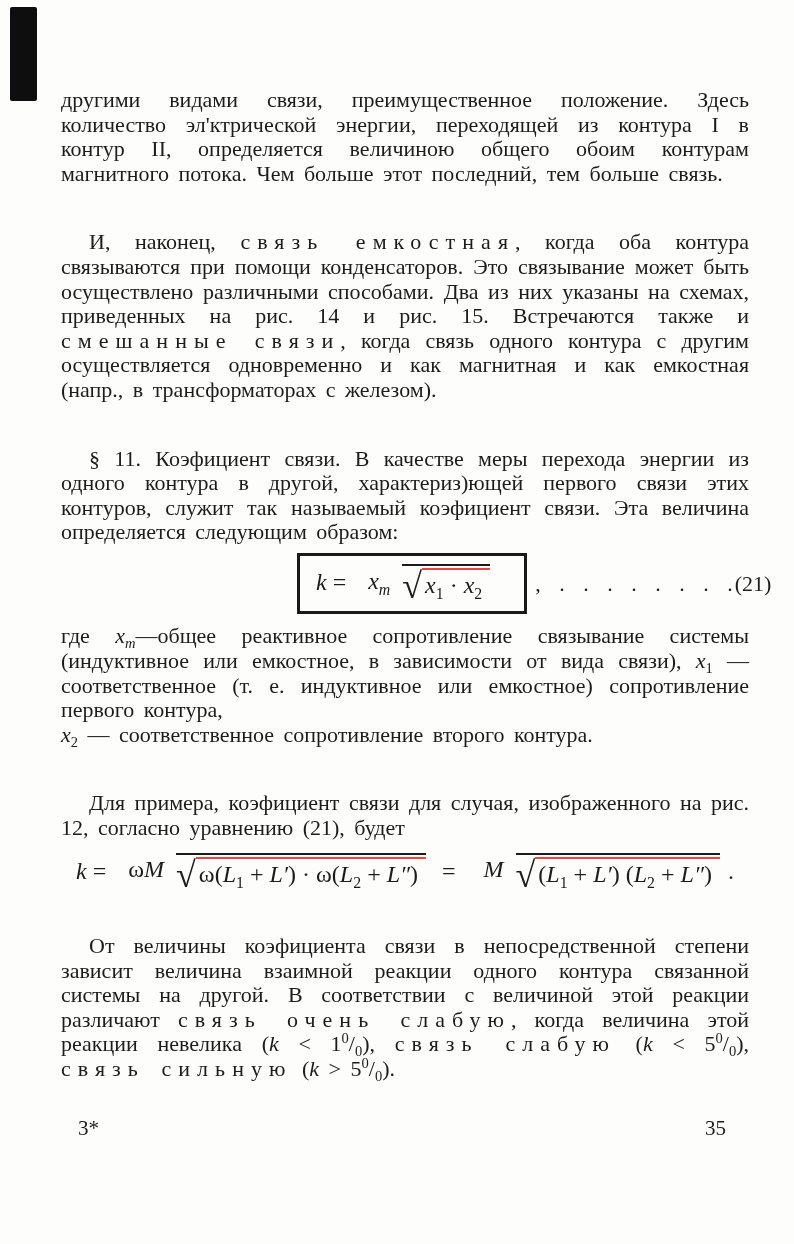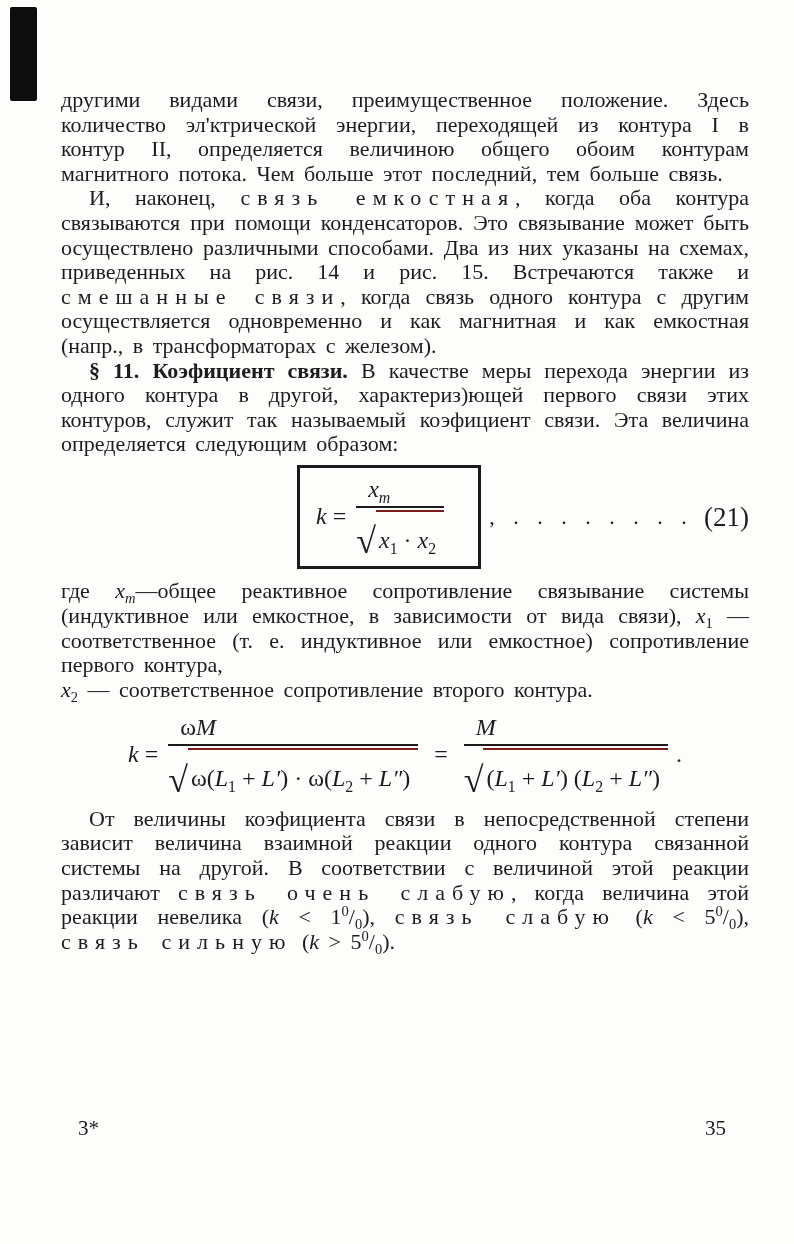--- a/index.html
+++ b/index.html
@@ -7,38 +7,38 @@
   .page{
     position:relative;width:794px;height:1244px;background:#fdfdfc;
     font-family:"Liberation Serif","DejaVu Serif",serif;color:#1c1c1c;overflow:hidden;
   }
   .blot{position:absolute;left:10px;top:7px;width:27px;height:94px;background:#0e0e0e;border-radius:2px;}
   .content{position:absolute;left:61px;top:88px;width:688px;}
   p.line{
     font-size:22px;line-height:24.6px;margin:0;text-align:justify;
     word-spacing:4px;hyphens:manual;-webkit-hyphens:manual;
   }
-  p.indent{text-indent:28px;}
-  .bold{font-weight:700;}
+  p.indent{text-indent:28px;margin-top:44px;}
+  .bold{font-weight:400;}
   .it{font-style:italic;}
   .sprd{letter-spacing:0.32em;}
   sub{font-size:66%;line-height:0;}
   sup{font-size:66%;line-height:0;}
   
   .f21row{display:flex;align-items:center;margin:8px 0 10px 0;}
   .f21box{border:3px solid #1a1a1a;margin-left:236px;padding:8px 30px 10px 16px;background:#fdfdfc;}
   .math{display:inline-flex;align-items:center;font-size:24px;white-space:pre;}
-  .frac{display:inline-flex;flex-direction:column;margin:0 4px;vertical-align:middle;}
+  .frac{display:inline-flex;flex-direction:row;align-items:center;margin:0 4px;vertical-align:middle;}
   .fnum{padding:0 12px 3px;white-space:pre;}
   .fden{border-top:2px solid #1b1b1b;padding-top:2px;white-space:pre;}
   .sqrt{display:inline-flex;align-items:flex-end;}
   .rsign{font-size:1.5em;line-height:0.82;transform:translateY(3px);}
-  .rbody{border-top:2px solid #7f1d1d;padding:15px 8px 0 3px;white-space:pre;}
+  .rbody{border-top:2px solid #ef4444;padding:2px 8px 0 3px;white-space:pre;}
   .dots{font-size:22px;margin-left:8px;word-spacing:9px;letter-spacing:2px;white-space:pre;}
-  .eqtag{margin-left:auto;font-size:27px;}
+  .eqtag{margin-left:auto;font-size:22px;}
   
   .f2row{display:flex;justify-content:center;align-items:center;margin:12px 0 12px 0;font-size:24px;}
   .eqmid{margin:0 12px;}
   .eqend{margin-left:4px;}
   .footer{
     position:absolute;left:78px;top:1116px;width:648px;
     display:flex;justify-content:space-between;font-size:21px;
   }
 </style>
 </head>
@@ -57,20 +57,21 @@
         <span class="math">
           <span><span class="it">k</span><span> = </span></span><span class="frac"><span class="fnum"><span class="it">x</span><sub class="it">m</sub></span><span class="fden"><span class="sqrt"><span class="rsign">√</span><span class="rbody"><span class="it">x</span><sub>1</sub><span> · </span><span class="it">x</span><sub>2</sub></span></span></span></span>
         </span>
       </div>
       <span class="dots">, . . . . . . . .</span>
       <span class="eqtag">(21)</span>
     </div>
 
     <p class="line"><span>где </span><span class="it">x</span><sub class="it">m</sub><span>—общее реактивное сопротивление связывание системы (индуктивное или емкостное, в зависимости от вида связи), </span><span class="it">x</span><sub>1</sub><span> — соответственное (т. е. индуктивное или емкостное) сопро­тивление первого контура,</span></p>
     <p class="line"><span class="it">x</span><sub>2</sub><span> — соответственное сопротивление второго контура.</span></p>
+    <p class="line indent"><span>Для примера, коэфициент связи для случая, изображенного на рис. 12, согласно уравнению (21), будет</span></p>
 
     <div class="f2row">
       <span class="math">
         <span><span class="it">k</span><span> = </span></span><span class="frac"><span class="fnum"><span>ω</span><span class="it">M</span></span><span class="fden"><span class="sqrt"><span class="rsign">√</span><span class="rbody"><span>ω(</span><span class="it">L</span><sub>1</sub><span> + </span><span class="it">L′</span><span>) · ω(</span><span class="it">L</span><sub>2</sub><span> + </span><span class="it">L″</span><span>)</span></span></span></span></span><span class="eqmid">=</span><span class="frac"><span class="fnum"><span class="it">M</span></span><span class="fden"><span class="sqrt"><span class="rsign">√</span><span class="rbody"><span>(</span><span class="it">L</span><sub>1</sub><span> + </span><span class="it">L′</span><span>) (</span><span class="it">L</span><sub>2</sub><span> + </span><span class="it">L″</span><span>)</span></span></span></span></span><span class="eqend">.</span>
       </span>
     </div>
 
     <p class="line indent"><span>От величины коэфициента связи в непосредственной степени зависит величина взаимной реакции одного контура связанной системы на другой. В соответствии с величиной этой реакции различают </span><span class="sprd">связь очень слабую</span><span>, когда величина этой реакции невелика (</span><span class="it">k</span><span> &lt; 1</span><sup>0</sup><span>/</span><sub>0</sub><span>), </span><span class="sprd">связь слабую</span><span> (</span><span class="it">k</span><span> &lt; 5</span><sup>0</sup><span>/</span><sub>0</sub><span>), </span><span class="sprd">связь сильную</span><span> (</span><span class="it">k</span><span> &gt; 5</span><sup>0</sup><span>/</span><sub>0</sub><span>).</span></p>
   </div>
 

